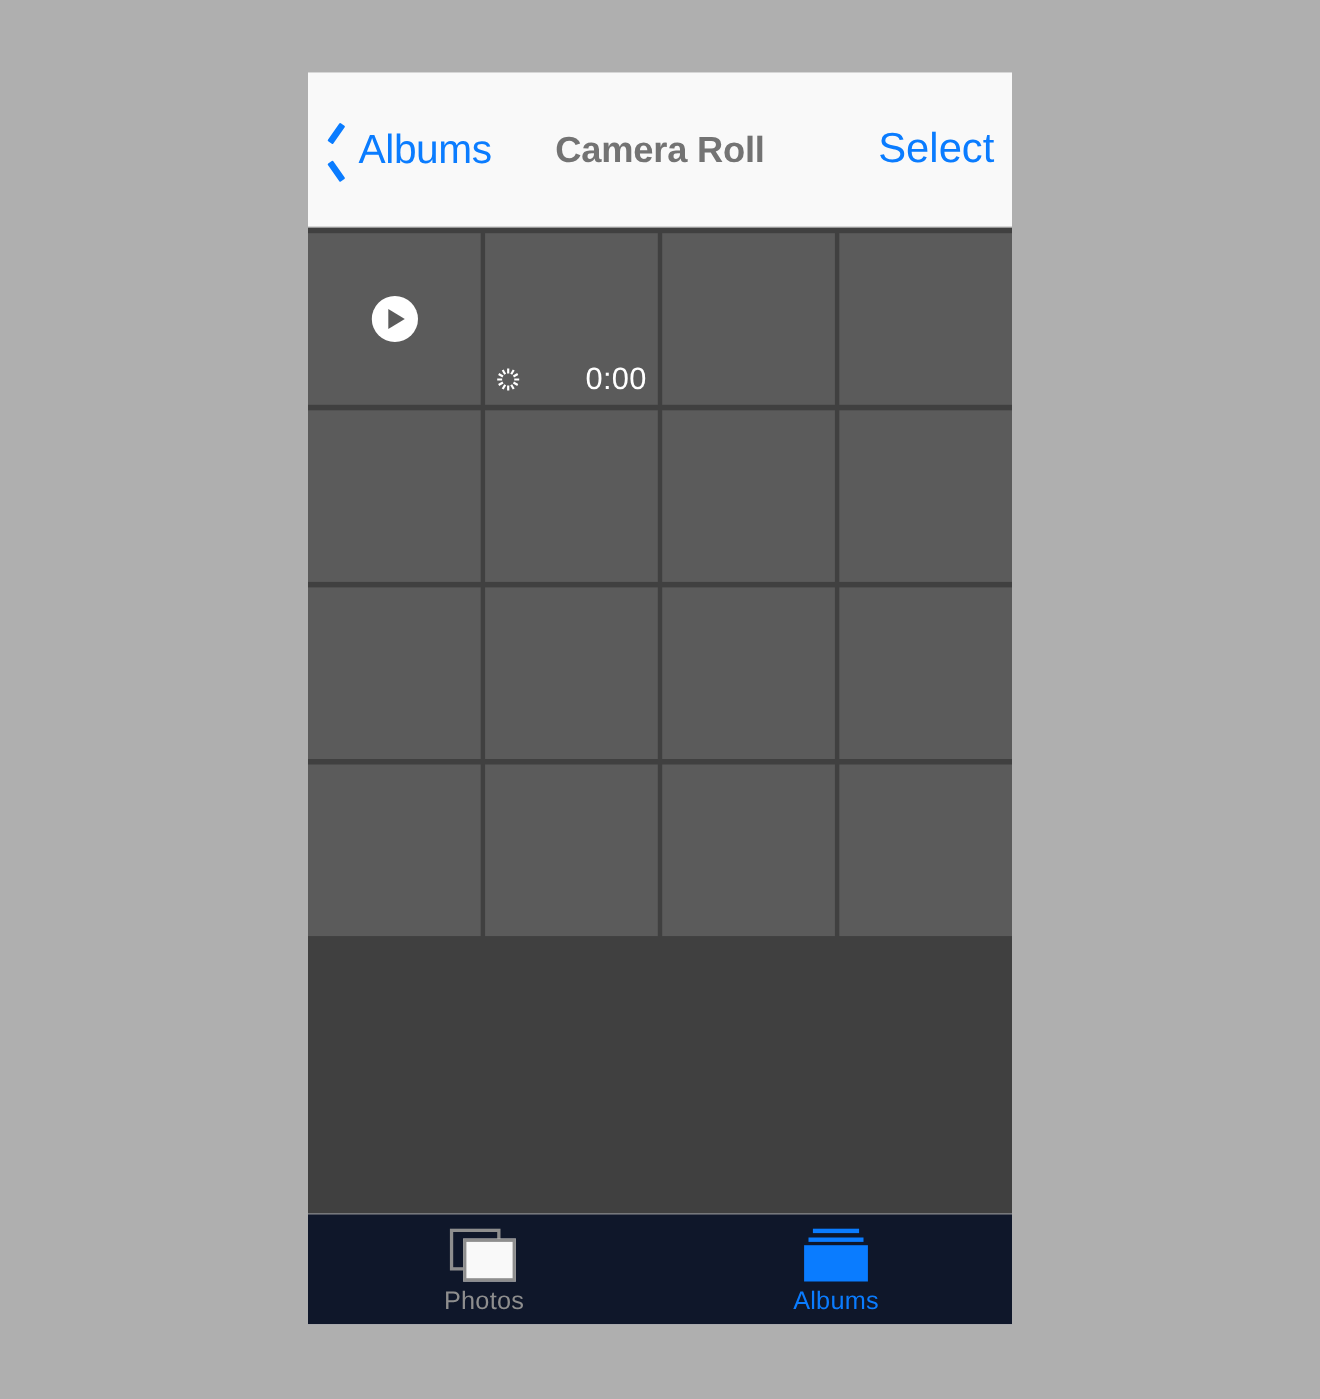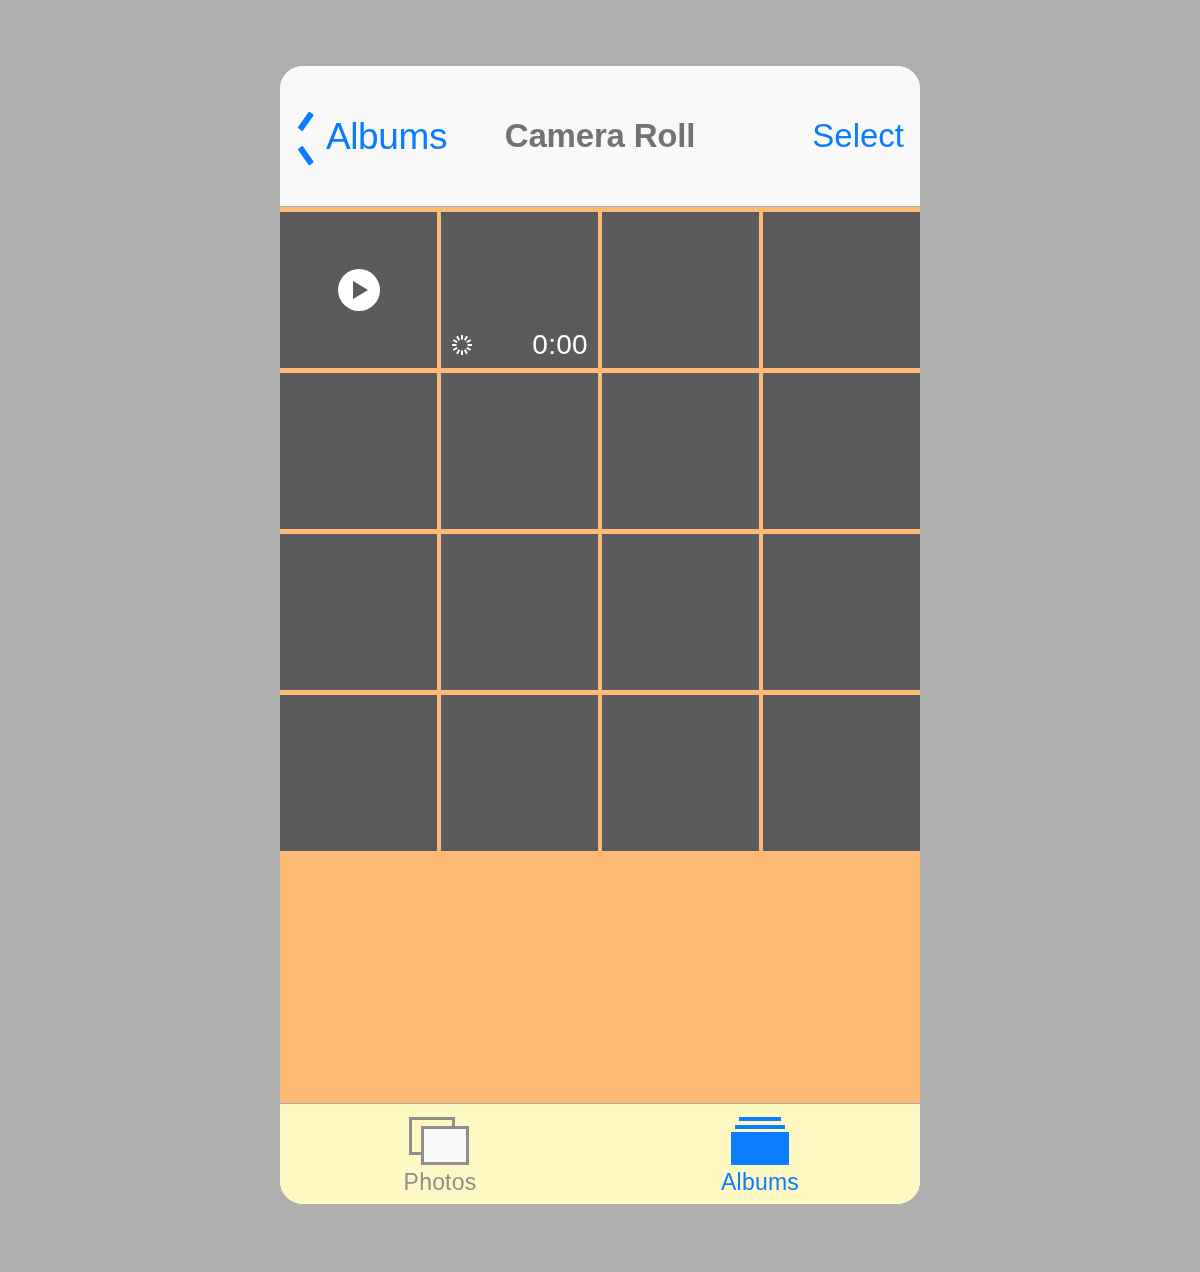--- a/index.html
+++ b/index.html
@@ -18,21 +18,20 @@
   #phone-frame {
     position: absolute;
     left: 280px;
     top: 66px;
     width: 640px;
     height: 1138px;
     background: #ffffff;
     overflow: hidden;
     display: flex;
     flex-direction: column;
-    border-radius: 23px;
   }
 
   
   #nav-bar {
     position: relative;
     height: 141px;
     flex: 0 0 141px;
     background: #f9f9f9;
     border-bottom: 1px solid #a8a8a8;
   }
@@ -95,29 +94,29 @@
     font-weight: bold;
     letter-spacing: -0.2px;
   }
 
   #nav-select {
     position: absolute;
     right: 16px;
     top: 50%;
     transform: translateY(-50%);
     color: #0a7cff;
-    font-size: 33px;
+    font-size: 38px;
     cursor: pointer;
     user-select: none;
   }
 
   
   #grid-scroll {
     flex: 1 1 auto;
-    background: #fdba74;
+    background: #404040;
     overflow: hidden;
     position: relative;
   }
 
   #photo-grid {
     position: absolute;
     top: 5px;
     left: 0;
     width: 645px;
     display: flex;
@@ -181,21 +180,21 @@
   .duration-label {
     color: #ffffff;
     font-size: 28px;
     letter-spacing: 0.3px;
   }
 
   
   #tab-bar {
     flex: 0 0 101px;
     height: 101px;
-    background: #fef9c3;
+    background: #0f172a;
     border-top: 1px solid #a8a8a8;
     display: flex;
     align-items: stretch;
   }
 
   .tab-item {
     flex: 1 1 0;
     display: flex;
     flex-direction: column;
     align-items: center;

